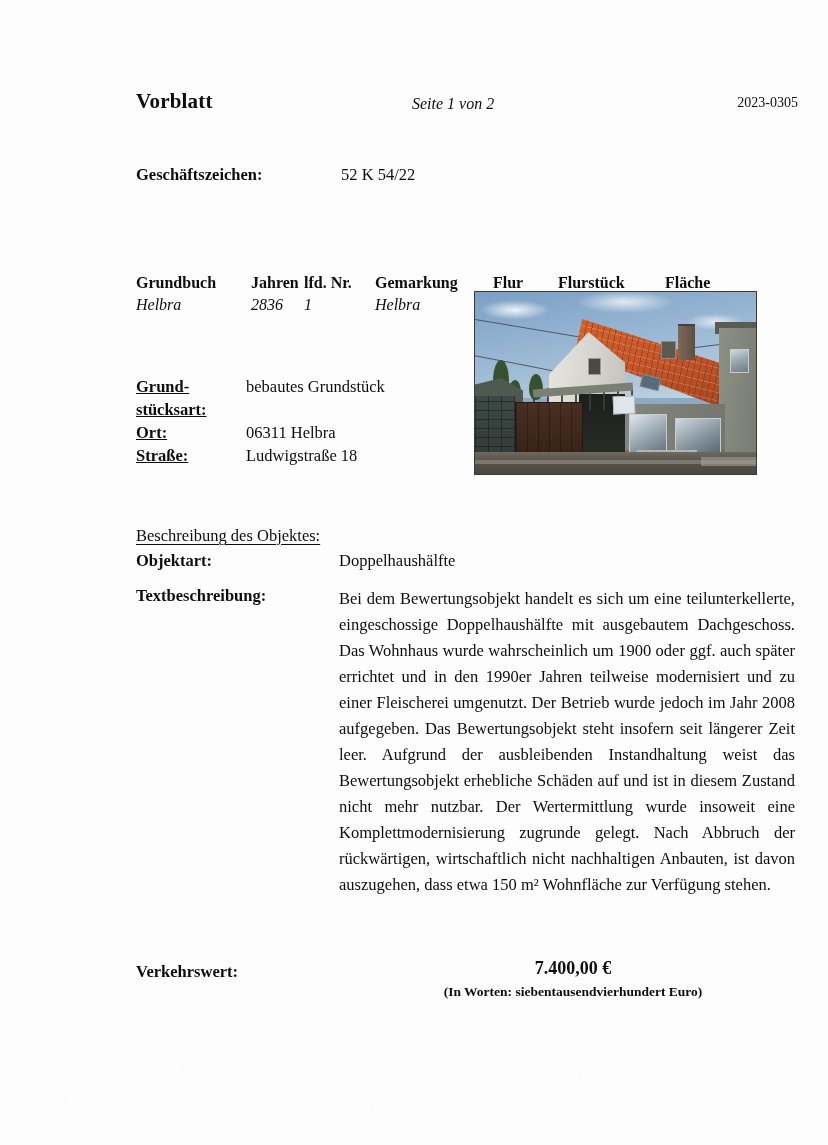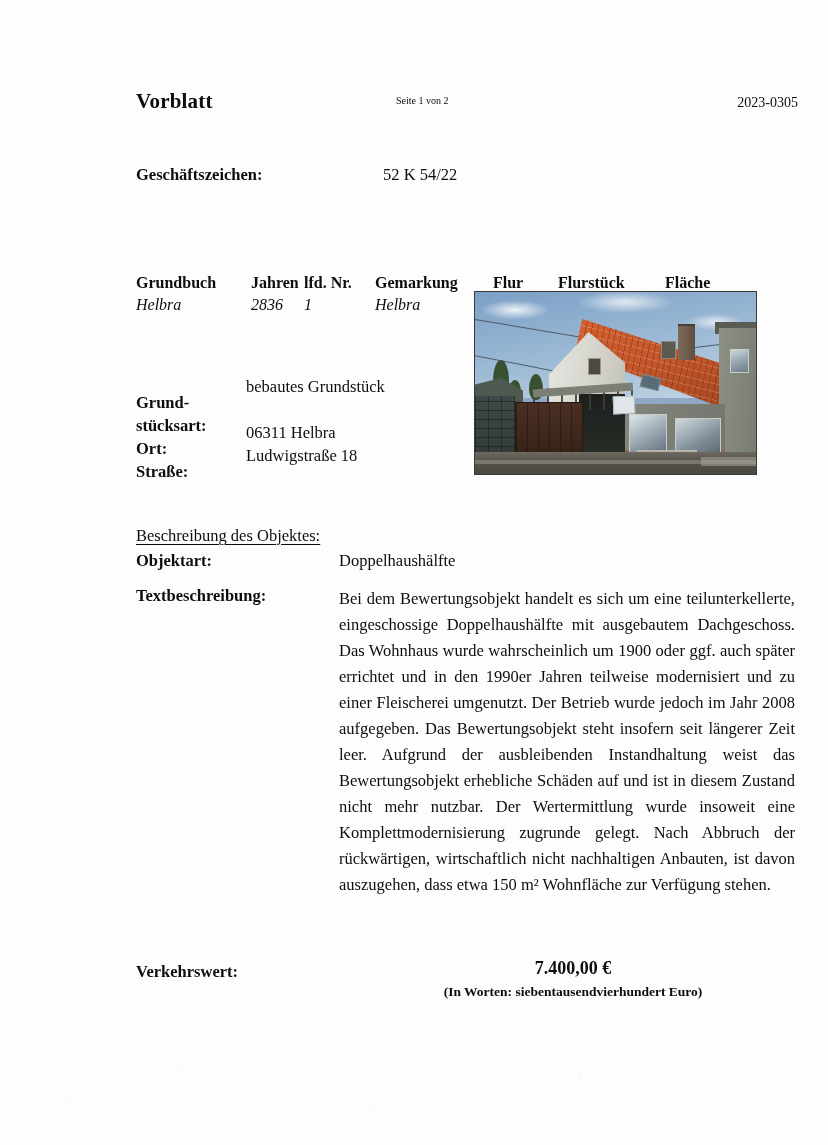--- a/index.html
+++ b/index.html
@@ -35,23 +35,24 @@
   .doc-title {
     position: absolute;
     left: 0;
     top: 0;
     font-size: 21px;
     font-weight: bold;
     letter-spacing: 0.2px;
   }
   .page-no {
     position: absolute;
-    left: 260px;
+    left: 276px;
     top: 6px;
-    font-size: 10px;
+    font-size: 16px;
+    font-style: italic;
   }
   .doc-ref {
     position: absolute;
     right: 0;
     top: 6px;
     font-size: 14px;
   }
 
   
   .case-row {
@@ -67,21 +68,20 @@
     left: 0;
     top: 0;
     font-size: 16.5px;
     font-weight: bold;
   }
   .case-value {
     position: absolute;
     left: 205px;
     top: 0;
     font-size: 16.5px;
-    margin-left: 42px;
   }
 
   
   .registry {
     position: absolute;
     left: 136px;
     top: 236px;
     width: 620px;
     height: 46px;
     font-size: 16px;
@@ -325,24 +325,25 @@
     font-size: 16.5px;
   }
   .kv-row {
     position: relative;
     height: 23px;
   }
   .kv-row.tall { height: 46px; }
   .kv-key {
     position: absolute;
     left: 0;
-    top: 16px;
+    top: 0;
     font-weight: bold;
     width: 110px;
     line-height: 23px;
+    text-decoration: underline;
   }
   .kv-key .k2 { display: block; }
   .kv-val {
     position: absolute;
     left: 110px;
     top: 0;
     line-height: 23px;
     white-space: nowrap;
   }
 

